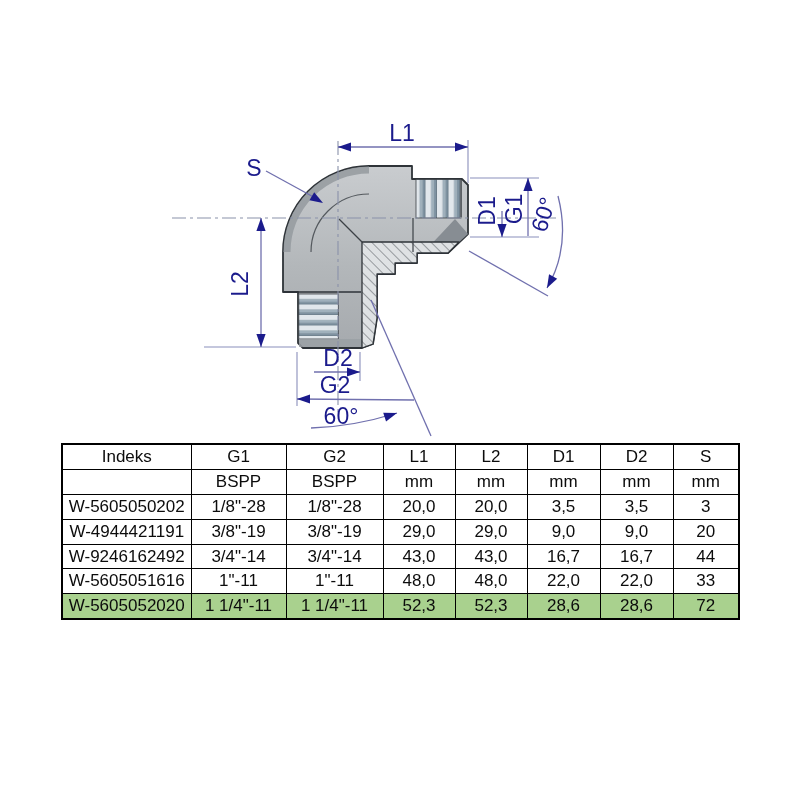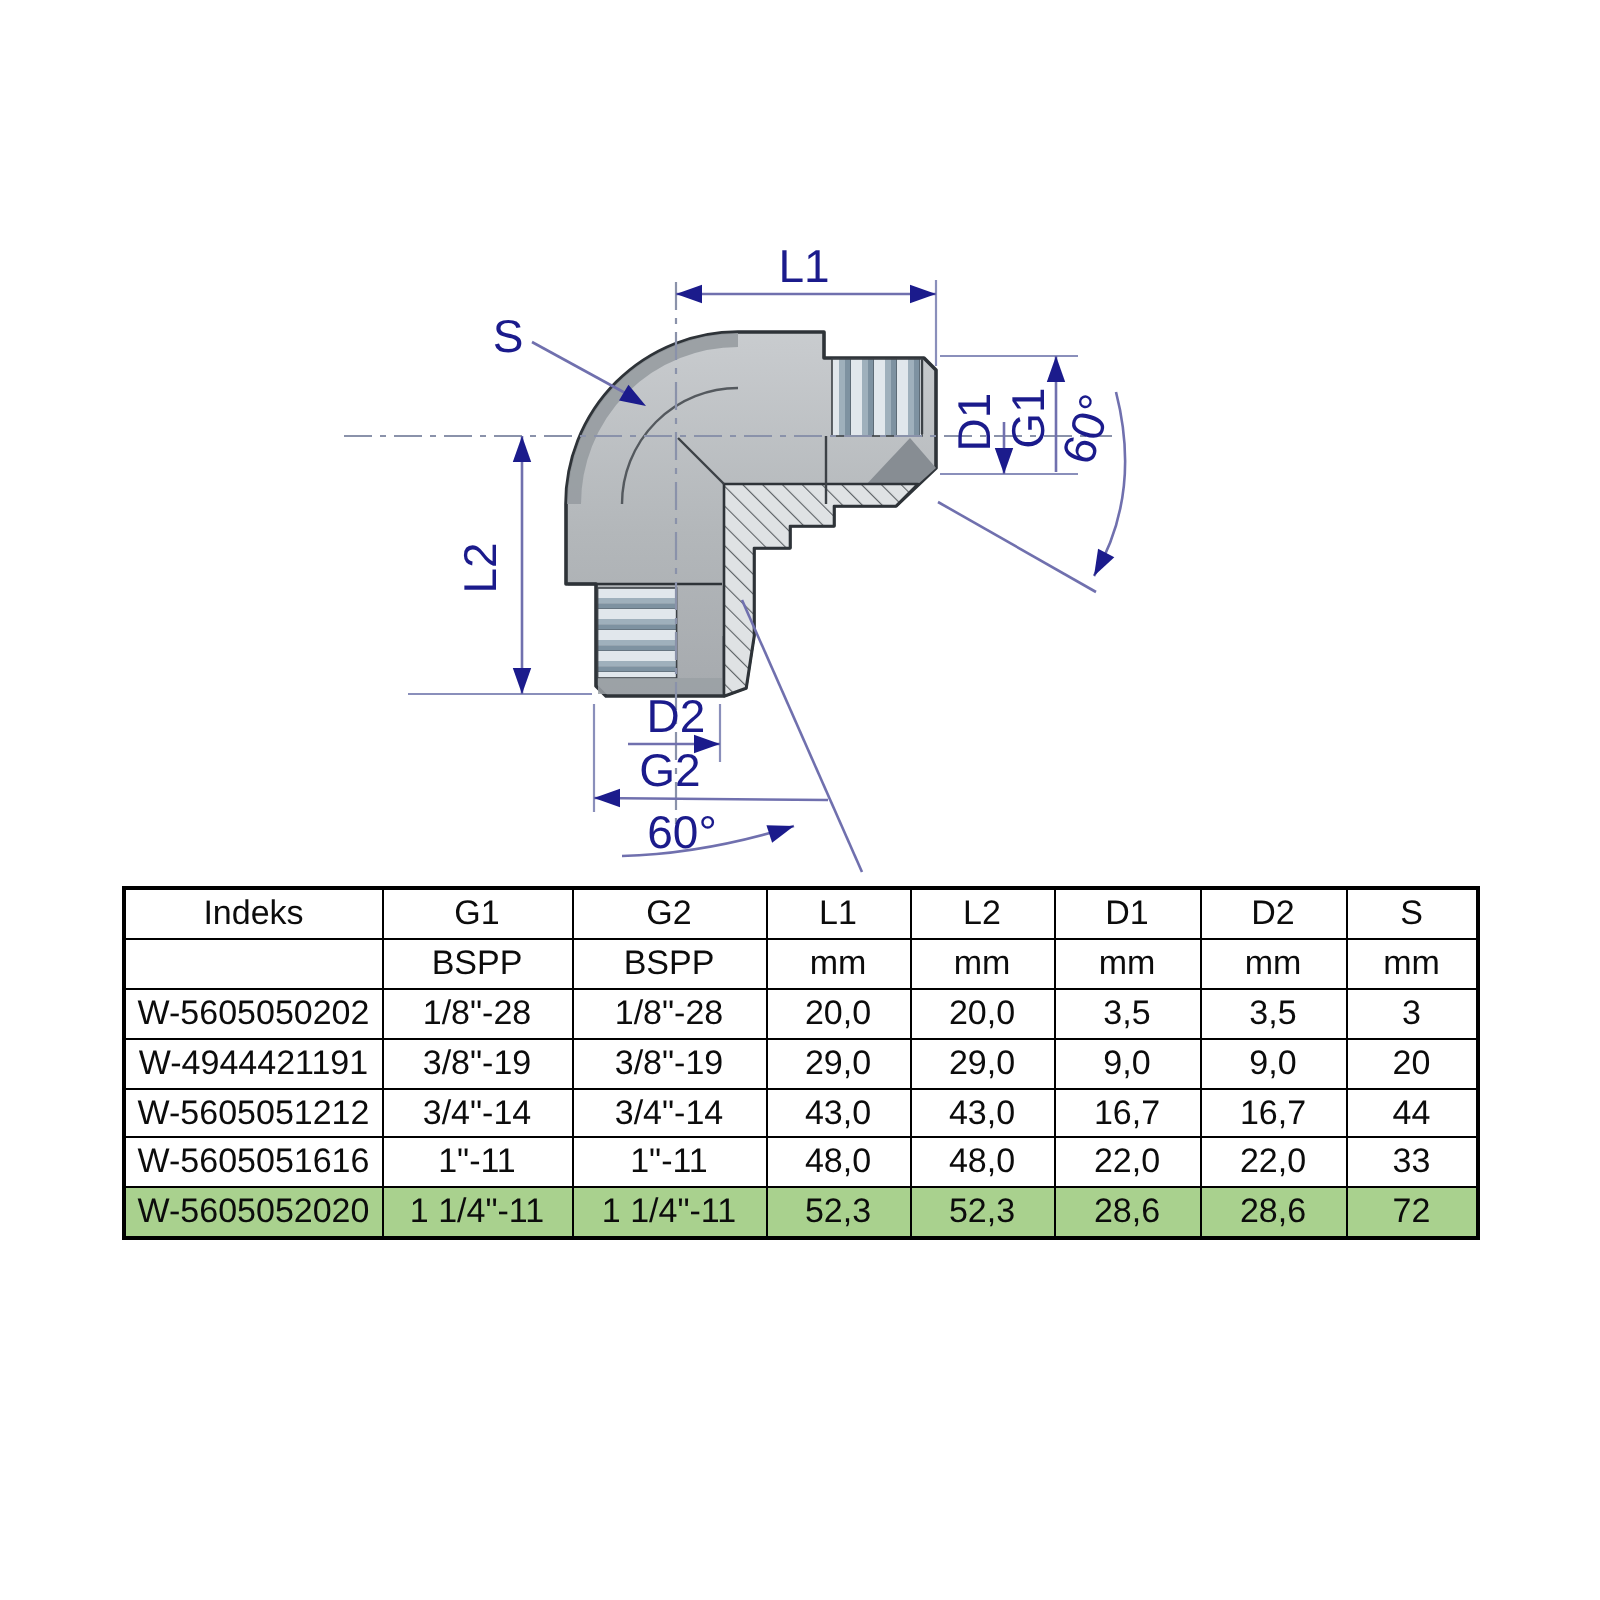--- a/index.html
+++ b/index.html
@@ -191,21 +191,21 @@
           <td>W-4944421191</td>
           <td>3/8"-19</td>
           <td>3/8"-19</td>
           <td>29,0</td>
           <td>29,0</td>
           <td>9,0</td>
           <td>9,0</td>
           <td>20</td>
         </tr>
         <tr>
-          <td>W-5605051212</td>
+          <td>W-9246162492</td>
           <td>3/4"-14</td>
           <td>3/4"-14</td>
           <td>43,0</td>
           <td>43,0</td>
           <td>16,7</td>
           <td>16,7</td>
           <td>44</td>
         </tr>
         <tr>
           <td>W-5605051616</td>

